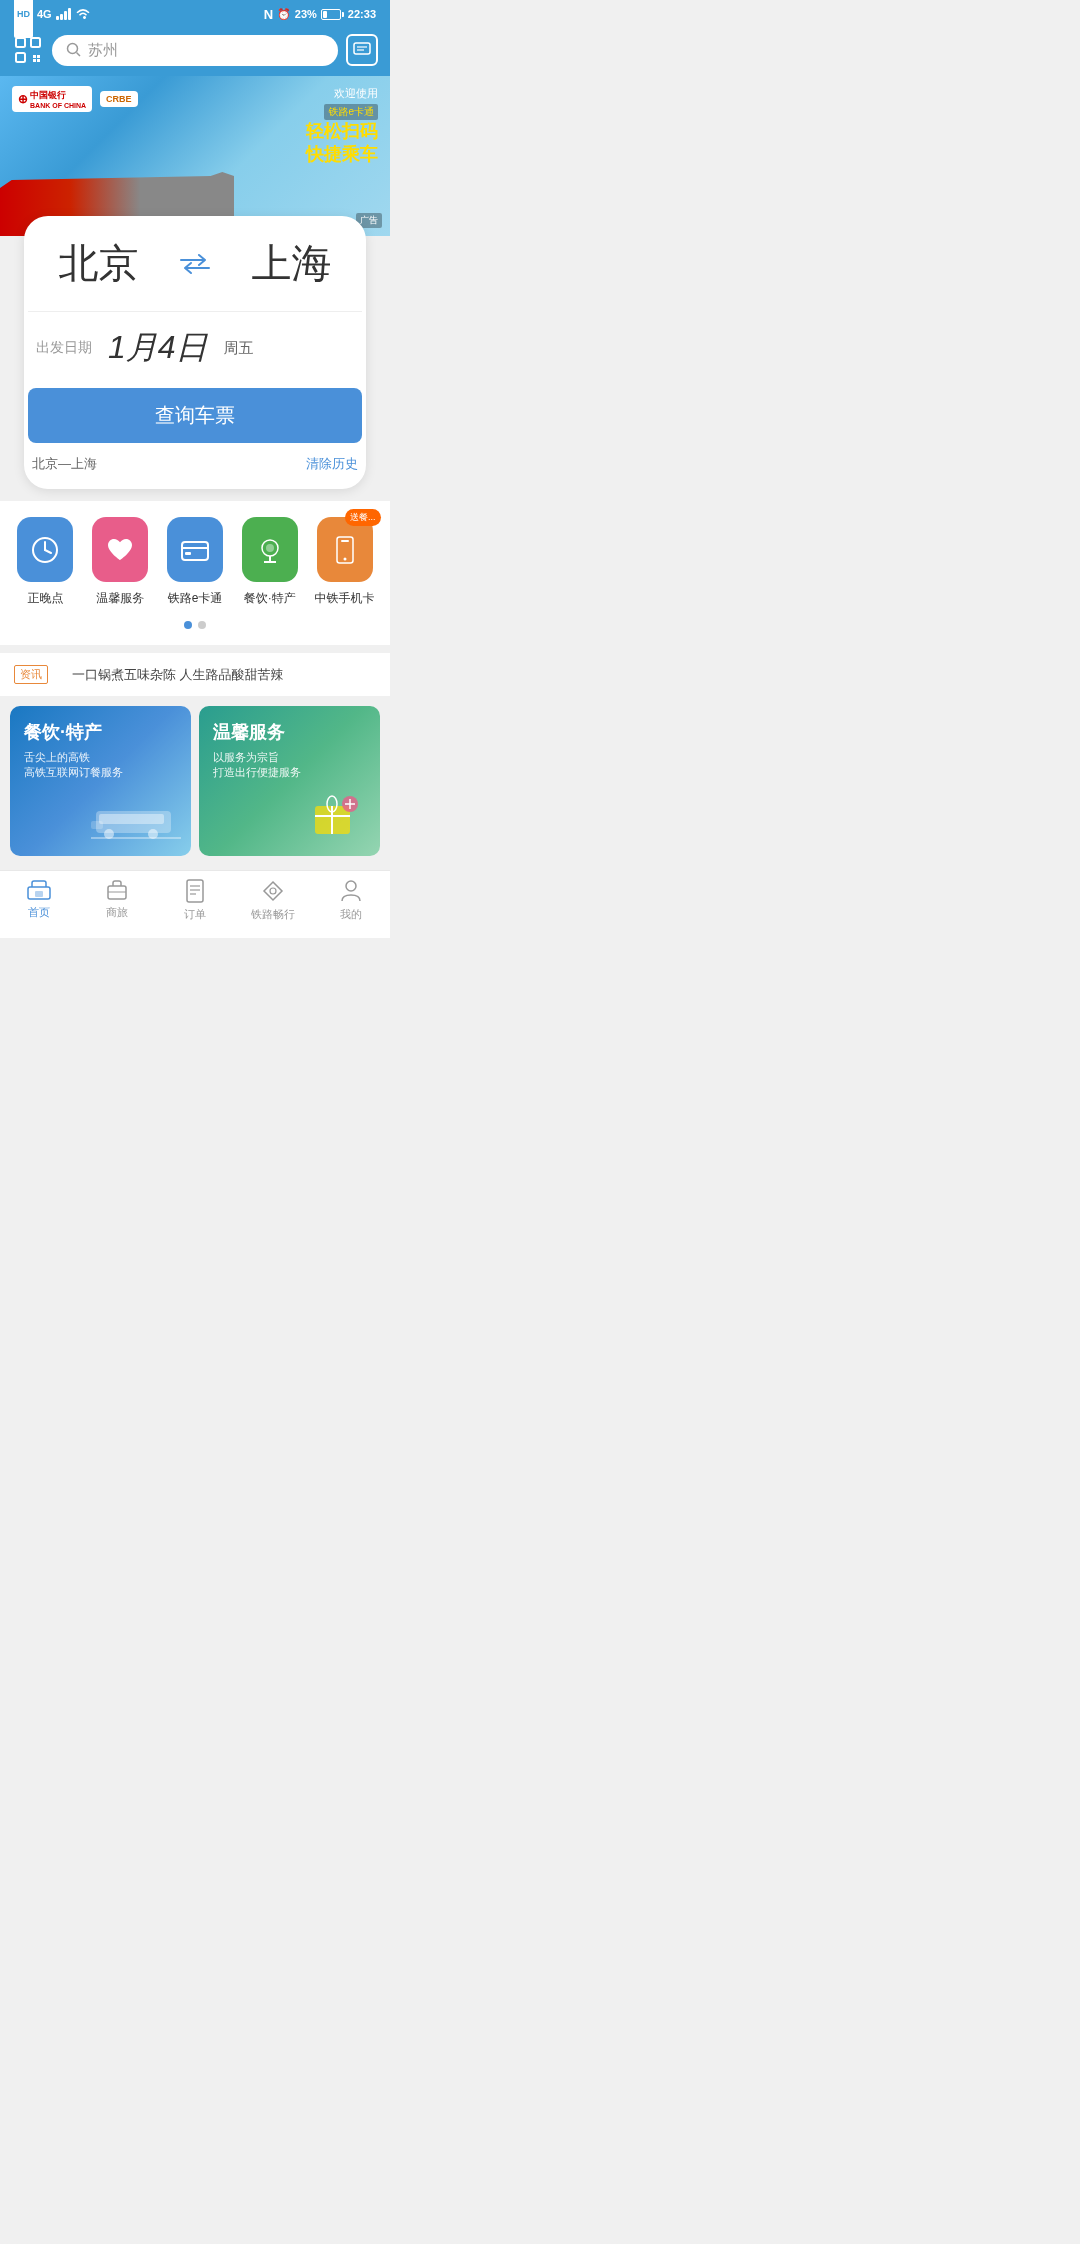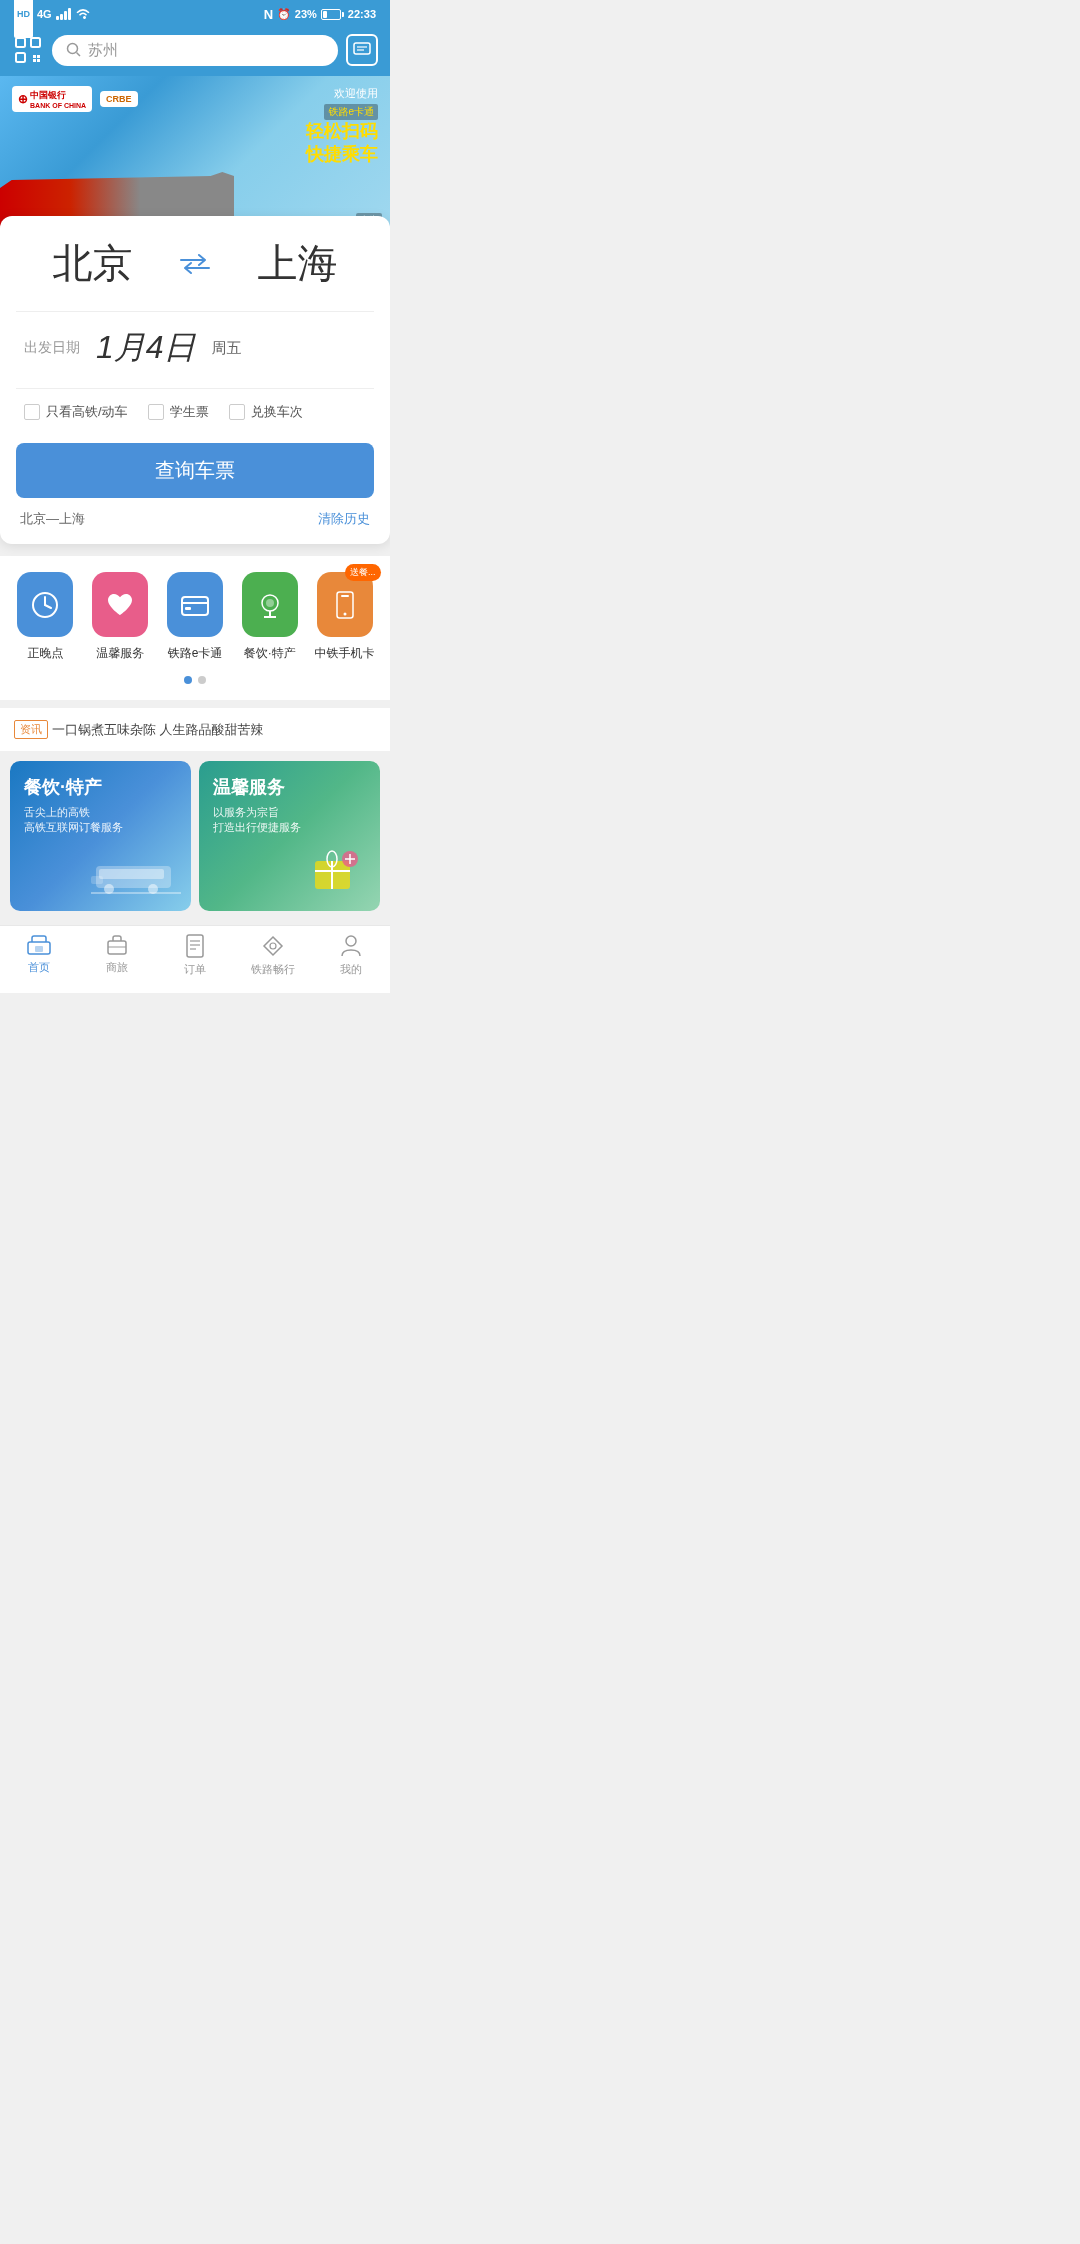--- a/index.html
+++ b/index.html
@@ -190,23 +190,23 @@
       left: 0;
       width: 60%;
       height: 80px;
       background: linear-gradient(90deg, #cc0000 0%, #cc2200 30%, #888 60%);
       clip-path: polygon(0 100%, 0 40%, 5% 30%, 90% 25%, 95% 20%, 100% 25%, 100% 100%);
     }
 
     
     .main-card {
       background: white;
-      border-radius: 12px;
-      margin: -20px 0 0;
-      padding: 20px 16px 16px;
+      border-radius: 24px;
+      margin: -20px 24px 0;
+      padding: 20px 4px 16px;
       position: relative;
       z-index: 10;
       box-shadow: 0 2px 12px rgba(0,0,0,0.1);
     }
 
     
     .city-row {
       display: flex;
       align-items: center;
       justify-content: space-between;
@@ -366,21 +366,21 @@
     .dot-active { background: #4a90d9; }
     .dot-inactive { background: #ccc; }
 
     
     .news-banner {
       background: white;
       margin: 8px 0 0;
       padding: 12px 14px;
       display: flex;
       align-items: center;
-      gap: 4px;
+      gap: 24px;
     }
     .news-tag {
       border: 1.5px solid #e8883a;
       color: #e8883a;
       font-size: 11px;
       padding: 1px 5px;
       border-radius: 2px;
       white-space: nowrap;
     }
     .news-text {
@@ -546,34 +546,20 @@
   </div>
 
   
   <div class="date-row">
     <span class="date-label">出发日期</span>
     <span class="date-value">1月4日</span>
     <span class="date-weekday">周五</span>
   </div>
 
   
-  <div class="options-row">
-    <div class="option-item">
-      <div class="checkbox"></div>
-      <span>只看高铁/动车</span>
-    </div>
-    <div class="option-item">
-      <div class="checkbox"></div>
-      <span>学生票</span>
-    </div>
-    <div class="option-item">
-      <div class="checkbox"></div>
-      <span>兑换车次</span>
-    </div>
-  </div>
 
   
   <button class="search-btn">查询车票</button>
 
   
   <div class="history-row">
     <span class="history-text">北京—上海</span>
     <span class="clear-btn">清除历史</span>
   </div>
 </div>

